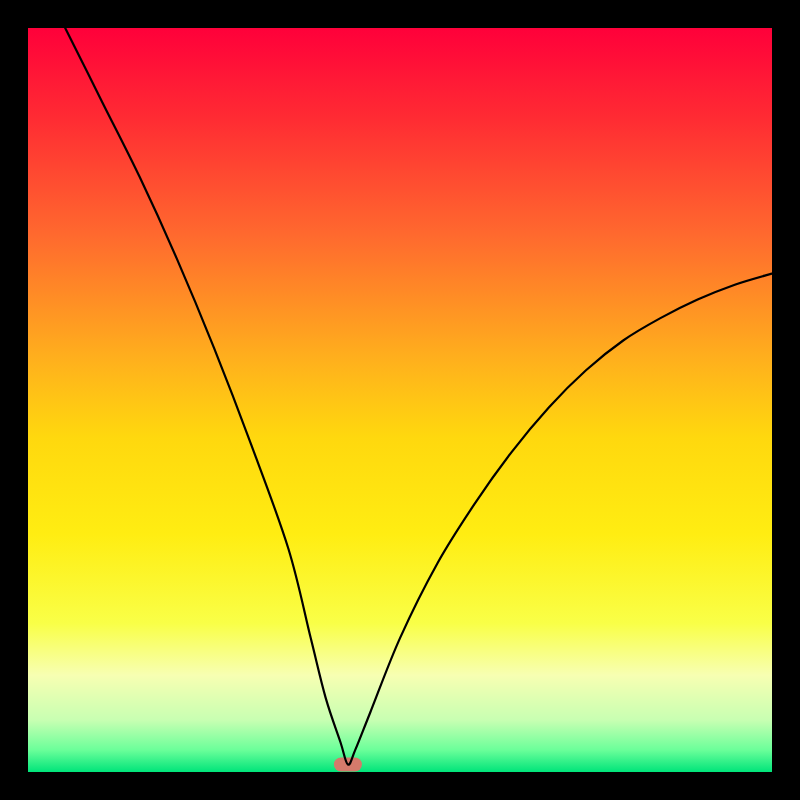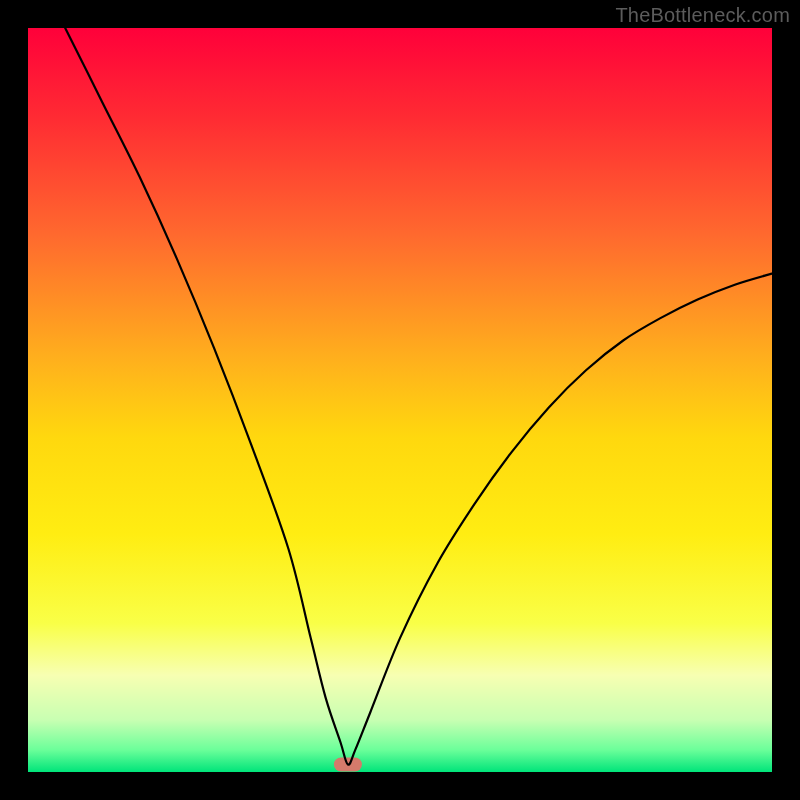--- a/index.html
+++ b/index.html
@@ -36,21 +36,20 @@
     height: 744px;
   }
   svg {
     display: block;
   }
 </style>
 </head>
 <body>
 
 <div class="outer">
-  <div class="watermark">TheBottleneck.com</div>
 
   <div class="plot-wrap">
     <svg id="plot-svg" width="744" height="744" viewBox="0 0 744 744">
         <defs>
           <linearGradient id="bg-grad" x1="0" y1="0" x2="0" y2="1">
             <stop offset="0%" stop-color="#ff003a"></stop>
             <stop offset="12%" stop-color="#ff2b33"></stop>
             <stop offset="28.000000000000004%" stop-color="#ff6a2e"></stop>
             <stop offset="45%" stop-color="#ffb21c"></stop>
             <stop offset="55.00000000000001%" stop-color="#ffd80e"></stop>

